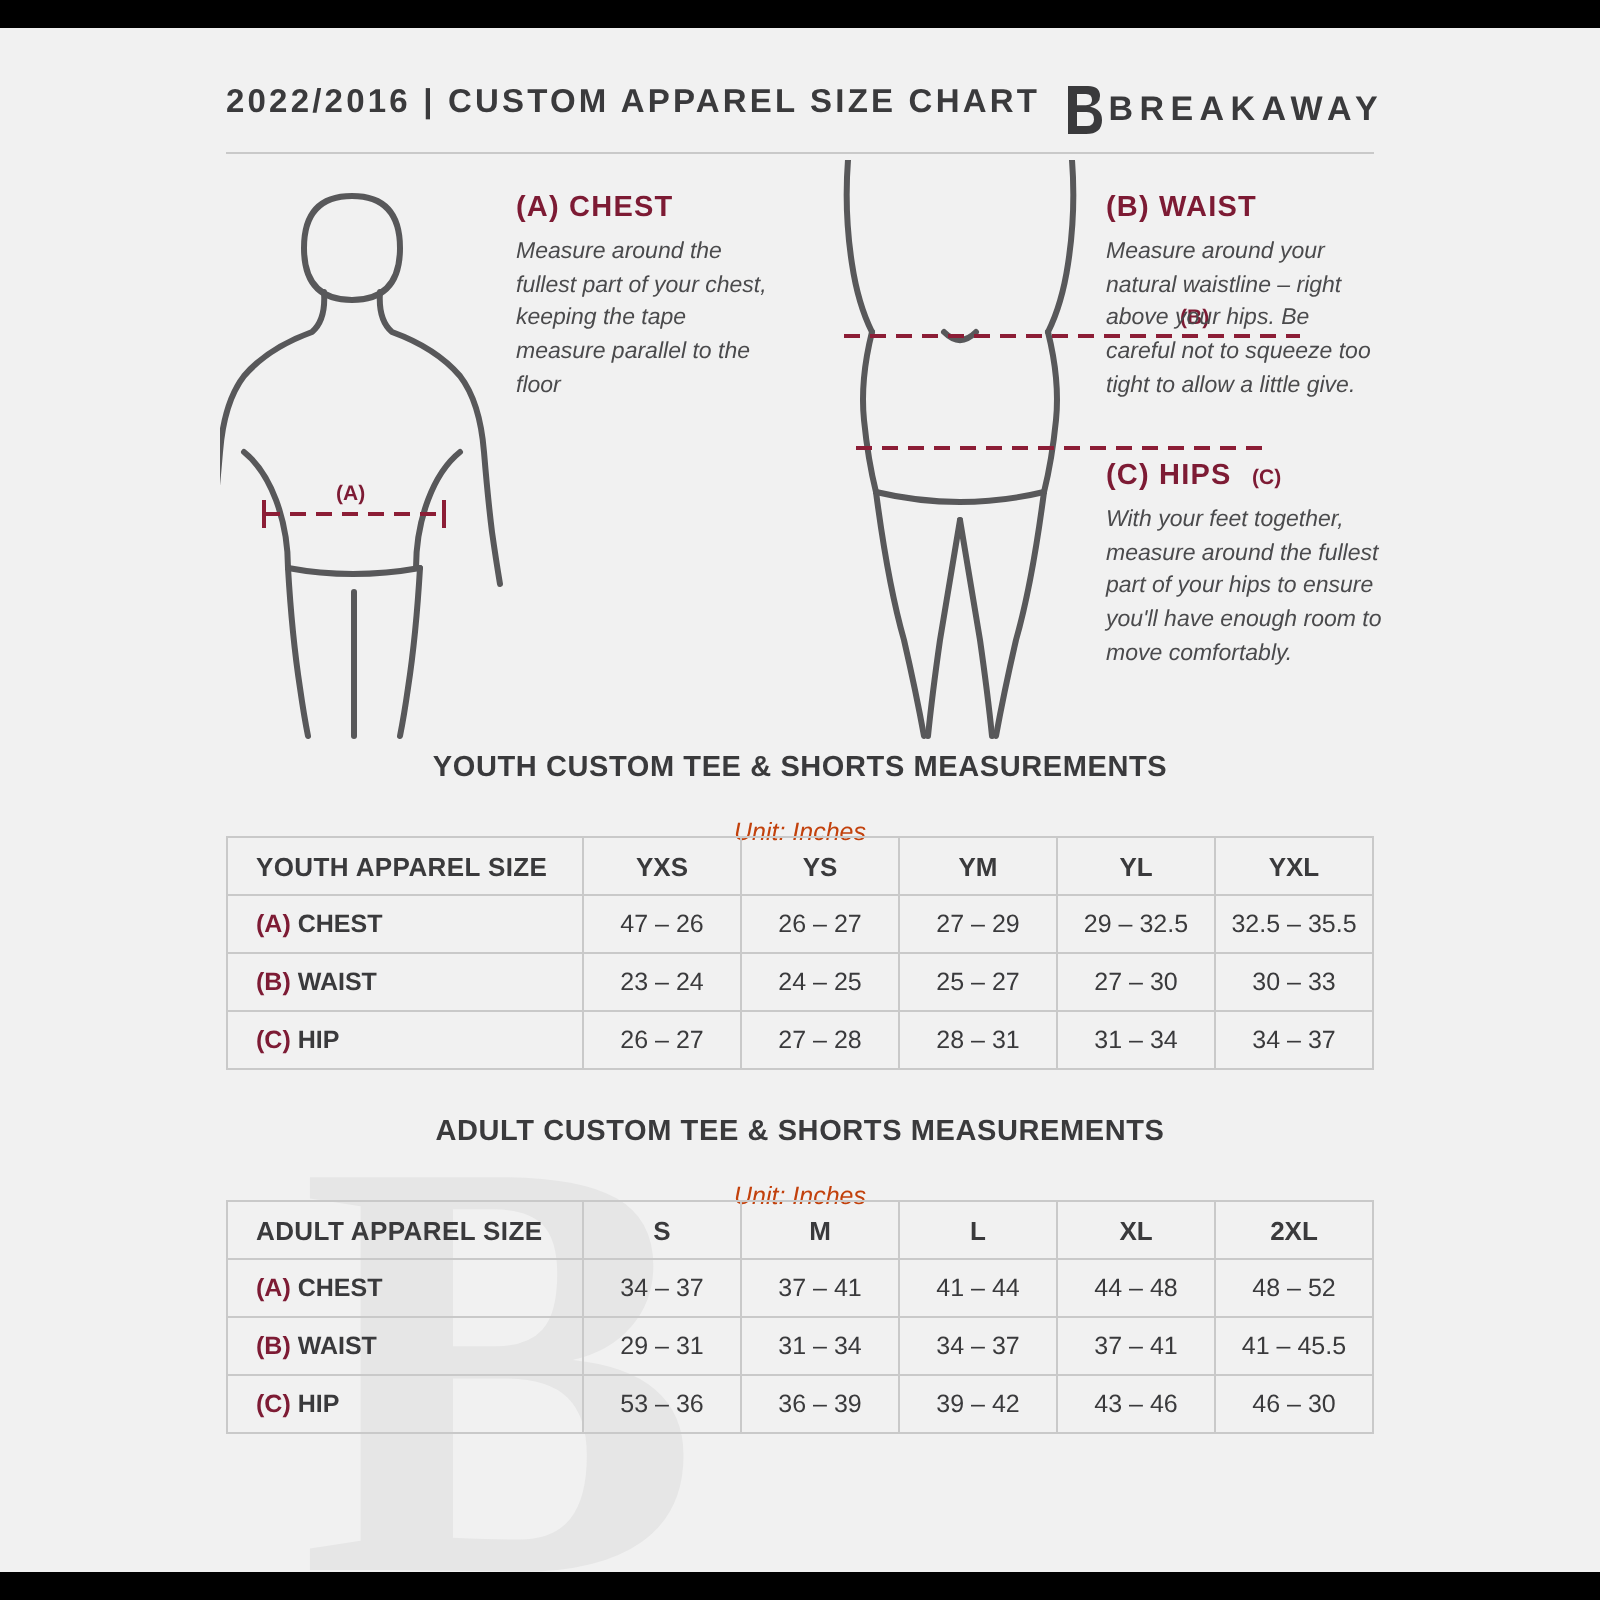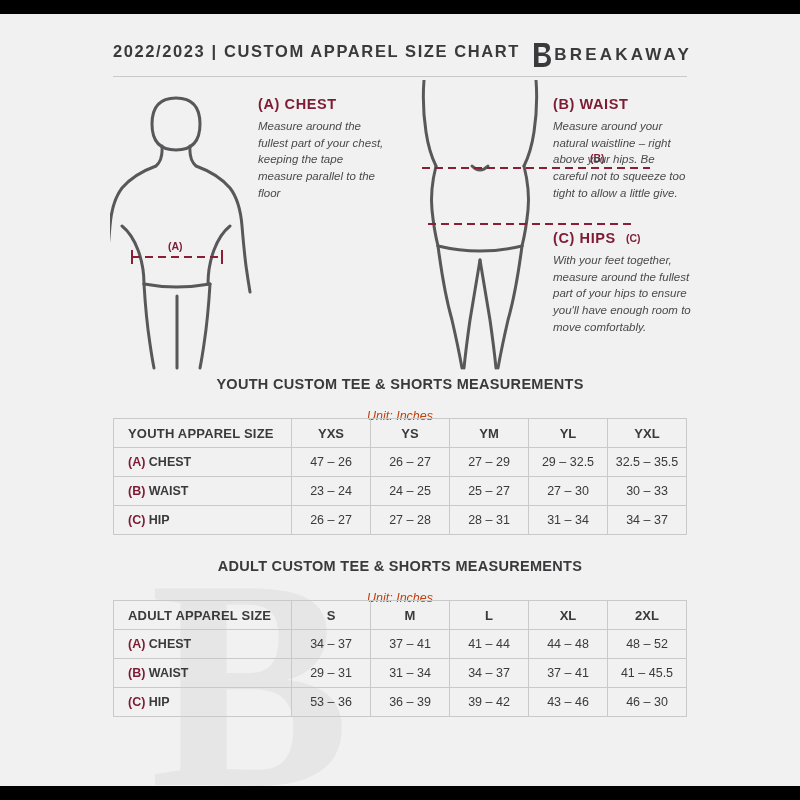--- a/index.html
+++ b/index.html
@@ -187,21 +187,21 @@
 </head>
 <body>
 
 <div class="page">
 
   <div class="watermark">B</div>
 
   <div class="content">
 
     <div class="header">
-      <div class="header-title">2022/2023  |  CUSTOM APPAREL SIZE CHART</div>
+      <div class="header-title">2022/2016  |  CUSTOM APPAREL SIZE CHART</div>
       <div class="brand">
         <div class="brand-logo">
           <svg width="26" height="30" viewBox="0 0 26 30" aria-hidden="true">
             <path d="M13 0 L24 6 L24 24 L13 30 L2 24 L2 6 Z" fill="none" stroke="#3a3a3c" stroke-width="0"></path>
             <path d="M6 3 L16 3 Q22 3 22 8 Q22 12 17 13.4 Q23 14.6 23 20 Q23 27 15 27 L6 27 Z" fill="#3a3a3c"></path>
             <path d="M10.5 7 L15 7 Q18 7 18 10 Q18 12.6 15 12.6 L10.5 12.6 Z" fill="#f1f1f1"></path>
             <path d="M10.5 16 L15.3 16 Q19 16 19 19.6 Q19 23 15.3 23 L10.5 23 Z" fill="#f1f1f1"></path>
           </svg>
         </div>
         <div class="brand-name">BREAKAWAY</div>

